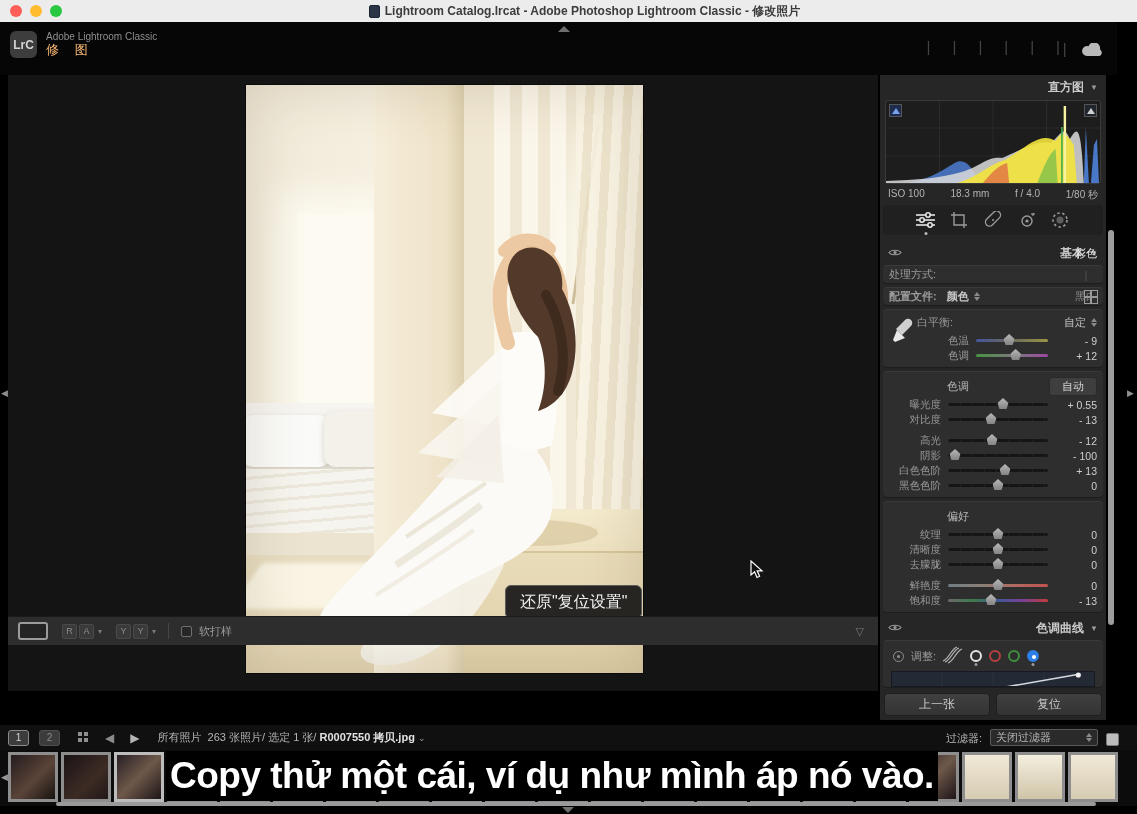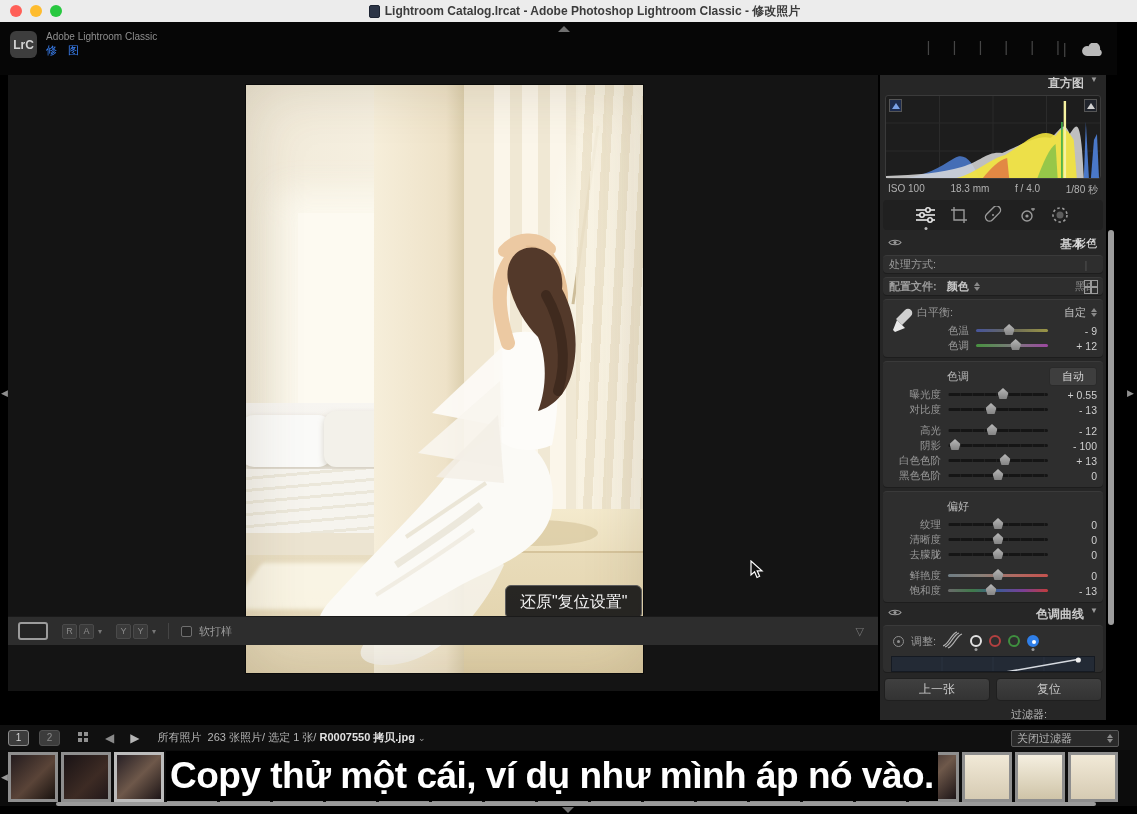--- a/index.html
+++ b/index.html
@@ -14,21 +14,21 @@
   .light.red{background:#ff5f57;}.light.yellow{background:#febc2e;}.light.green{background:#28c840;}
   .wintitle{position:absolute;left:0;right:0;text-align:center;font-size:12px;font-weight:700;color:#3c3c3c;display:flex;justify-content:center;align-items:center;gap:5px;padding-left:32px;}
   .docicon{display:inline-block;width:11px;height:13px;background:#2c3547;border-radius:2px;border:1px solid #1d2433;}
 
   
   .chrome{position:absolute;left:0;top:22px;width:1117px;height:53px;background:#060606;}
   .toparrow{position:absolute;left:558px;top:4px;width:0;height:0;border-left:6px solid transparent;border-right:6px solid transparent;border-bottom:6px solid #6f6f6f;}
   .brand{position:absolute;left:10px;top:9px;display:flex;gap:9px;align-items:center;}
   .lrclogo{width:27px;height:27px;border-radius:6px;background:#3d3d3d;color:#d4d4d4;font-size:12px;font-weight:700;display:flex;align-items:center;justify-content:center;}
   .brandtext .l1{font-size:10px;color:#8f8f8f;line-height:12px;}
-  .brandtext .l2{font-size:11px;color:#3b82f6;letter-spacing:4px;line-height:15px;}
+  .brandtext .l2{font-size:13px;color:#fdba74;letter-spacing:4px;line-height:15px;font-family:Liberation Mono, monospace;}
   .modules{position:absolute;right:46px;top:16px;display:flex;align-items:center;font-size:15px;color:#969696;white-space:nowrap;}
   .module{cursor:default;}
   .module:not(:first-child)::before{content:"|";color:#454545;margin:0 11px;font-weight:400;}
   .module.active{color:#ededed;font-weight:700;}
   .cloudwrap{position:absolute;right:14px;top:18px;color:#b9b9b9;}
   .cloudwrap::before{content:"|";color:#454545;margin-right:10px;font-size:15px;vertical-align:3px;}
 
   
   .imagearea{position:absolute;left:8px;top:75px;width:870px;height:616px;background:#141414;overflow:hidden;}
   .photo{position:absolute;left:238px;top:10px;width:397px;height:588px;background:linear-gradient(180deg,#f2ecdc,#efe5cf 55%,#e7dabd);overflow:hidden;box-shadow:0 0 0 1px #0a0a0a;}
@@ -65,21 +65,21 @@
   .vbgroup{display:flex;align-items:center;margin-left:14px;gap:2px;}
   .vb{width:15px;height:15px;background:#3a3a3a;border:1px solid #4a4a4a;border-radius:2px;color:#8a8a8a;font-size:9px;display:flex;align-items:center;justify-content:center;}
   .dd{color:#777;font-size:8px;margin-left:2px;}
   .tb-div{width:1px;height:16px;background:#454545;margin:0 12px;}
   .cbx{width:11px;height:11px;border:1px solid #6f6f6f;background:#262626;border-radius:2px;}
   .softproof{color:#9c9c9c;font-size:11px;margin-left:7px;}
   .tb-right{margin-left:auto;margin-right:14px;color:#777;font-size:11px;}
 
   
   .rightpanel{position:absolute;left:880px;top:75px;width:226px;height:645px;background:#262626;overflow:hidden;font-size:11px;color:#9c9c9c;}
-  .phead{height:19px;display:flex;padding:0 8px;color:#cacaca;font-size:12px;font-weight:700;}
+  .phead{height:19px;display:flex;align-items:center;padding:12px 8px;color:#cacaca;font-size:12px;font-weight:700;}
   .phead .sp{flex:1;}
   .tri{font-size:8px;color:#9a9a9a;margin-left:6px;font-weight:400;}
   .eye{margin-right:6px;}
   .pbox{margin:0 3px 4px;background:#2e2e2e;border-radius:4px;border-top:1px solid #3a3a3a;box-shadow:0 1px 0 #1d1d1d;padding:4px 6px;}
   .rowflex{display:flex;align-items:center;}
   .histwrap{margin:1px 5px 2px;background:#1d1d1d;border:1px solid #3a3a3a;border-radius:3px;position:relative;height:84px;}
   .clipbox{position:absolute;top:3px;width:13px;height:13px;border:1px solid #555;background:#20242c;display:flex;align-items:center;justify-content:center;}
   .clipbox.l{left:3px;background:#1d2b4e;}
   .clipbox.r{right:3px;}
   .cliptri{width:0;height:0;border-left:4px solid transparent;border-right:4px solid transparent;}
@@ -143,21 +143,21 @@
   
   .filmbar{position:absolute;left:0;top:725px;width:1137px;height:25px;background:#101010;display:flex;align-items:center;font-size:11px;color:#b5b5b5;}
   .monbtn{width:21px;height:16px;border:1px solid #8a8a8a;border-radius:3px;background:#3c3c3c;color:#d6d6d6;font-size:10px;display:flex;align-items:center;justify-content:center;margin-left:8px;}
   .monbtn.dim{border-color:#4f4f4f;color:#8a8a8a;margin-left:10px;}
   .fgrid{width:11px;height:11px;margin-left:18px;position:relative;}
   .fgrid::before{content:"";position:absolute;width:4px;height:4px;background:#8f8f8f;left:0;top:0;box-shadow:6px 0 0 #8f8f8f,0 6px 0 #8f8f8f,6px 6px 0 #8f8f8f;}
   .farrow{margin-left:16px;font-size:12px;color:#8a8a8a;}
   .fsinfo{margin-left:18px;color:#b5b5b5;white-space:nowrap;}
   .fsinfo b{color:#e2e2e2;font-weight:700;}
   .fsinfo .chv{color:#9a9a9a;font-size:9px;}
-  .filterwrap{margin-left:auto;display:flex;align-items:flex-start;margin-right:18px;gap:8px;flex-direction:column;}
+  .filterwrap{margin-left:auto;display:flex;align-items:flex-end;margin-right:18px;gap:8px;}
   .filtersel{width:108px;height:17px;border:1px solid #5a5a5a;background:#2a2a2a;border-radius:2px;display:flex;align-items:center;padding:0 5px;color:#b5b5b5;}
   .filtersel .sp{flex:1;}
   .ftoggle{width:13px;height:13px;background:#bdbdbd;border-radius:2px;border:1px solid #7a7a7a;}
   .filmstrip{position:absolute;left:0;top:750px;width:1137px;height:56px;background:#0c0c0c;overflow:hidden;}
   .cells{position:absolute;left:8px;top:2px;display:flex;gap:3px;width:1124px;overflow:hidden;}
   .cell{width:50px;height:50px;background:#8e8e8e;flex:none;padding:3px;}
   .cell.sel{background:#bcbcbc;}
   .timg{width:100%;height:100%;background:#555;}
   .cell.d1 .timg{background:linear-gradient(135deg,#191315,#3d2b24 60%,#22181a);}
   .cell.d2 .timg{background:linear-gradient(135deg,#272025,#6e584a 50%,#1d1517);}

